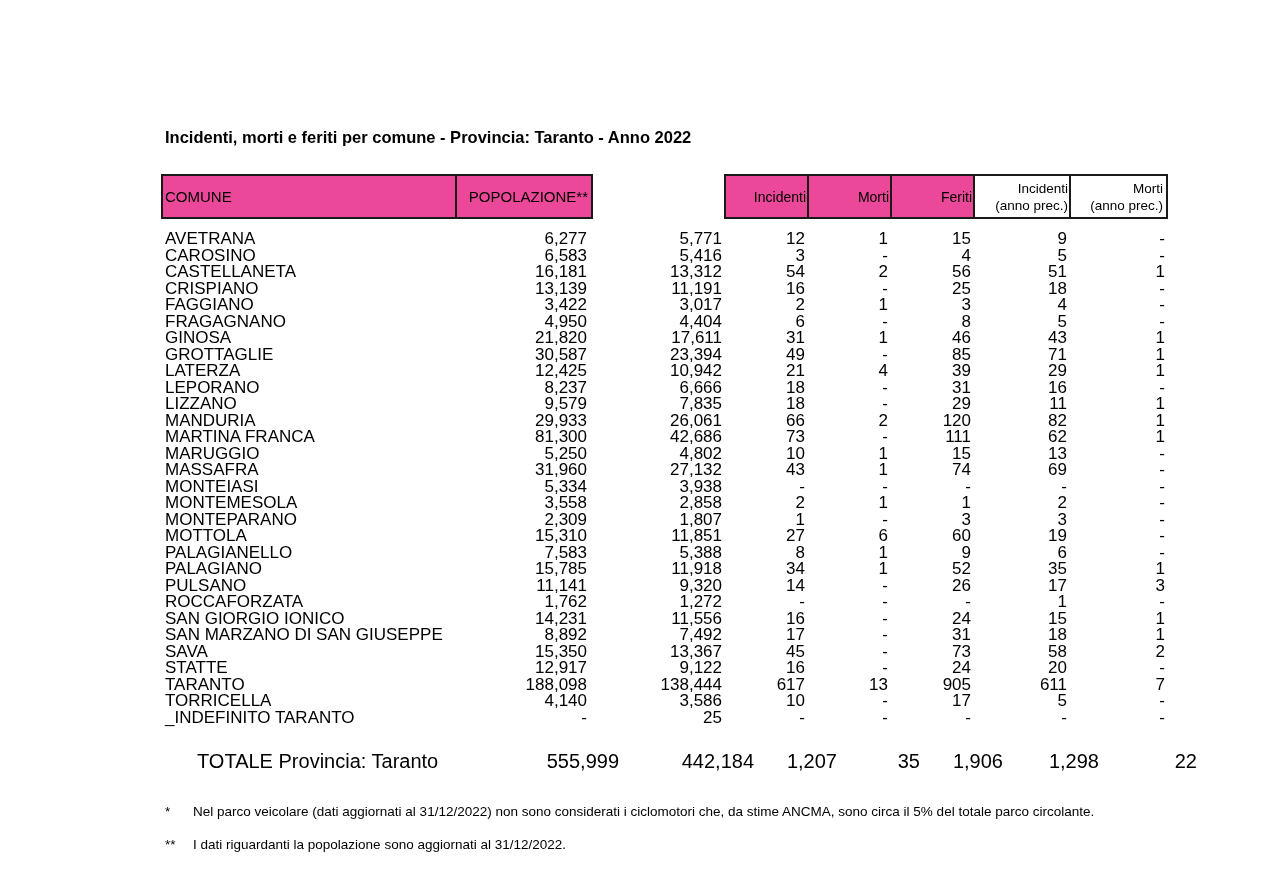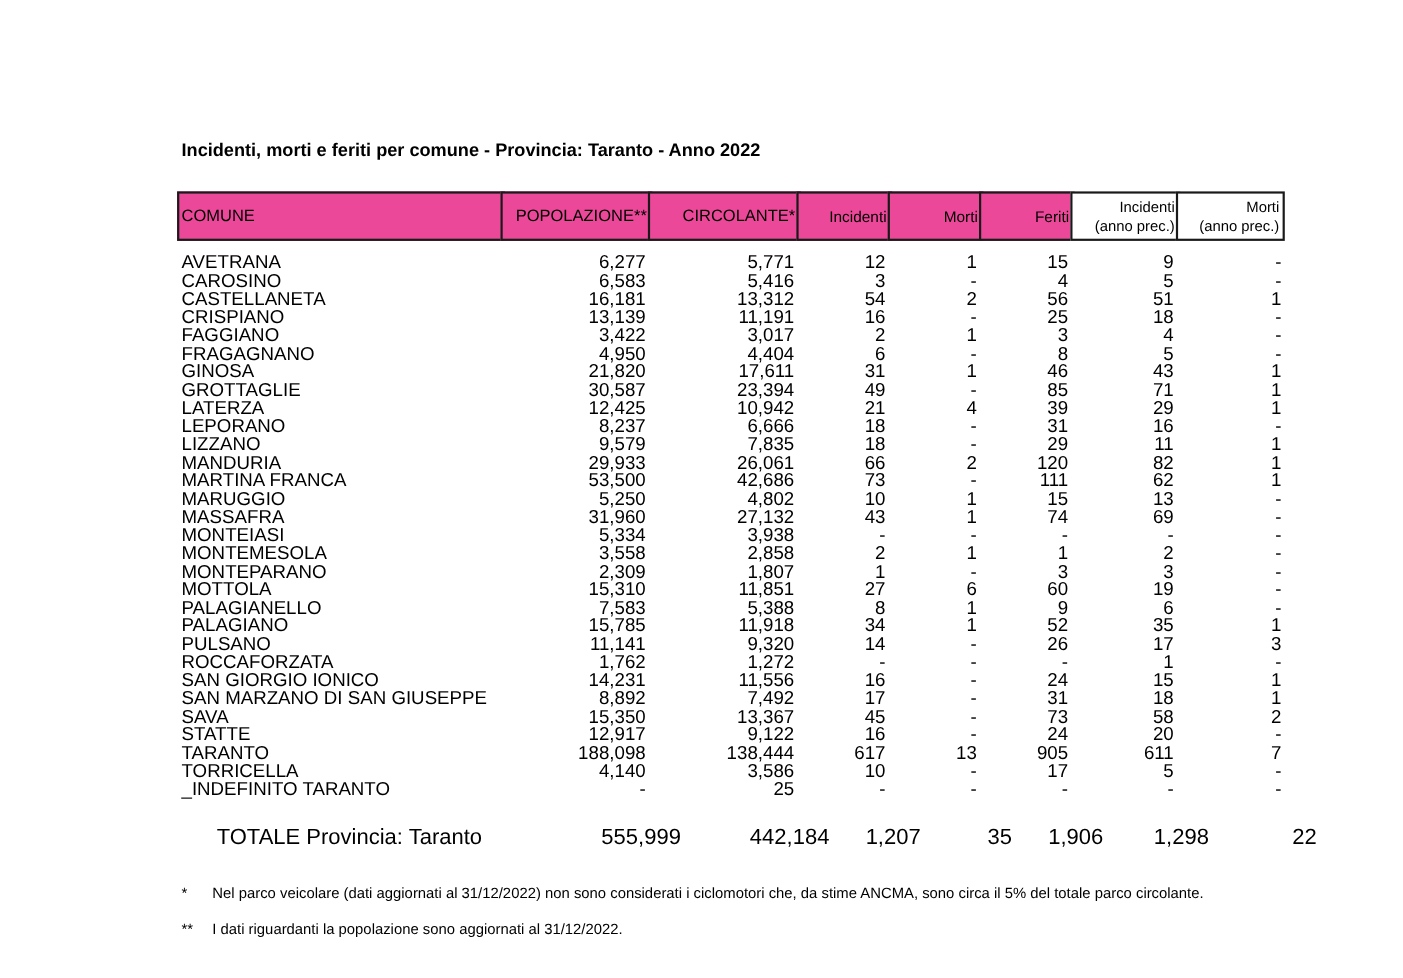--- a/index.html
+++ b/index.html
@@ -33,21 +33,20 @@
   .note .txt { position:absolute; left:28px; }
 </style>
 </head>
 <body>
 
 <div class="title">Incidenti, morti e feriti per comune - Provincia: Taranto - Anno 2022</div>
 
 <div class="hdr">
   <div class="hcell left" style="left:0;width:292px;">COMUNE</div>
   <div class="hcell cap" style="left:294px;width:131px;">POPOLAZIONE**</div>
-  <div class="hcell cap" style="left:428px;width:132px;">CIRCOLANTE*</div>
   <div class="hcell" style="left:563px;width:80px;">Incidenti</div>
   <div class="hcell" style="left:646px;width:80px;">Morti</div>
   <div class="hcell" style="left:729px;width:80px;">Feriti</div>
   <div class="hcell white two" style="left:812px;width:93px;">
     <div>Incidenti</div>
     <div>(anno prec.)</div>
   </div>
   <div class="hcell white two" style="left:908px;width:92px;">
     <div>Morti</div>
     <div>(anno prec.)</div>
@@ -170,21 +169,21 @@
       <span class="num c1">29,933</span>
       <span class="num c2">26,061</span>
       <span class="num c3">66</span>
       <span class="num c4">2</span>
       <span class="num c5">120</span>
       <span class="num c6">82</span>
       <span class="num c7">1</span>
     </div>
     <div class="row">
       <span class="c0">MARTINA FRANCA</span>
-      <span class="num c1">53,500</span>
+      <span class="num c1">81,300</span>
       <span class="num c2">42,686</span>
       <span class="num c3">73</span>
       <span class="num c4">-</span>
       <span class="num c5">111</span>
       <span class="num c6">62</span>
       <span class="num c7">1</span>
     </div>
     <div class="row">
       <span class="c0">MARUGGIO</span>
       <span class="num c1">5,250</span>

